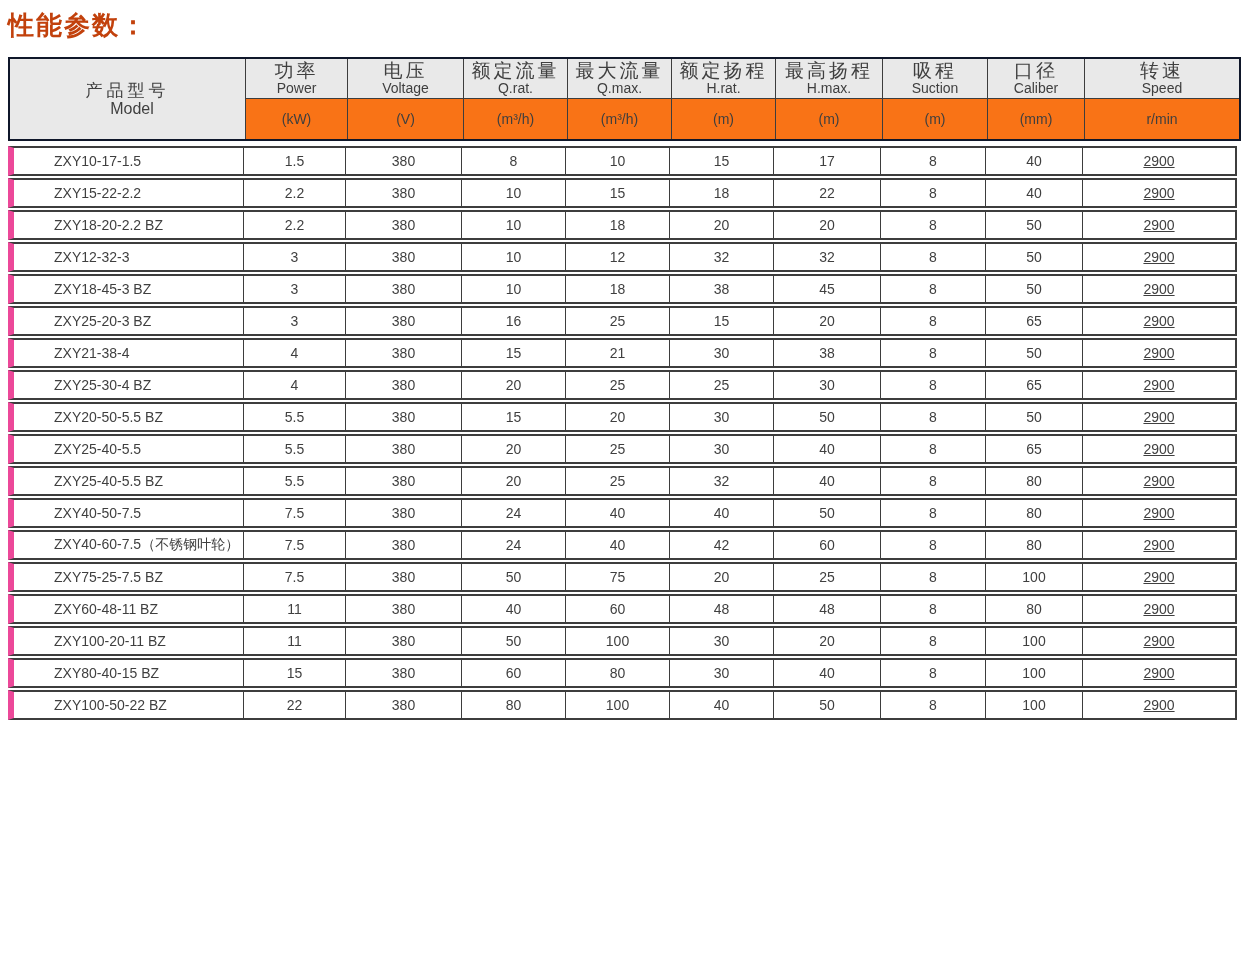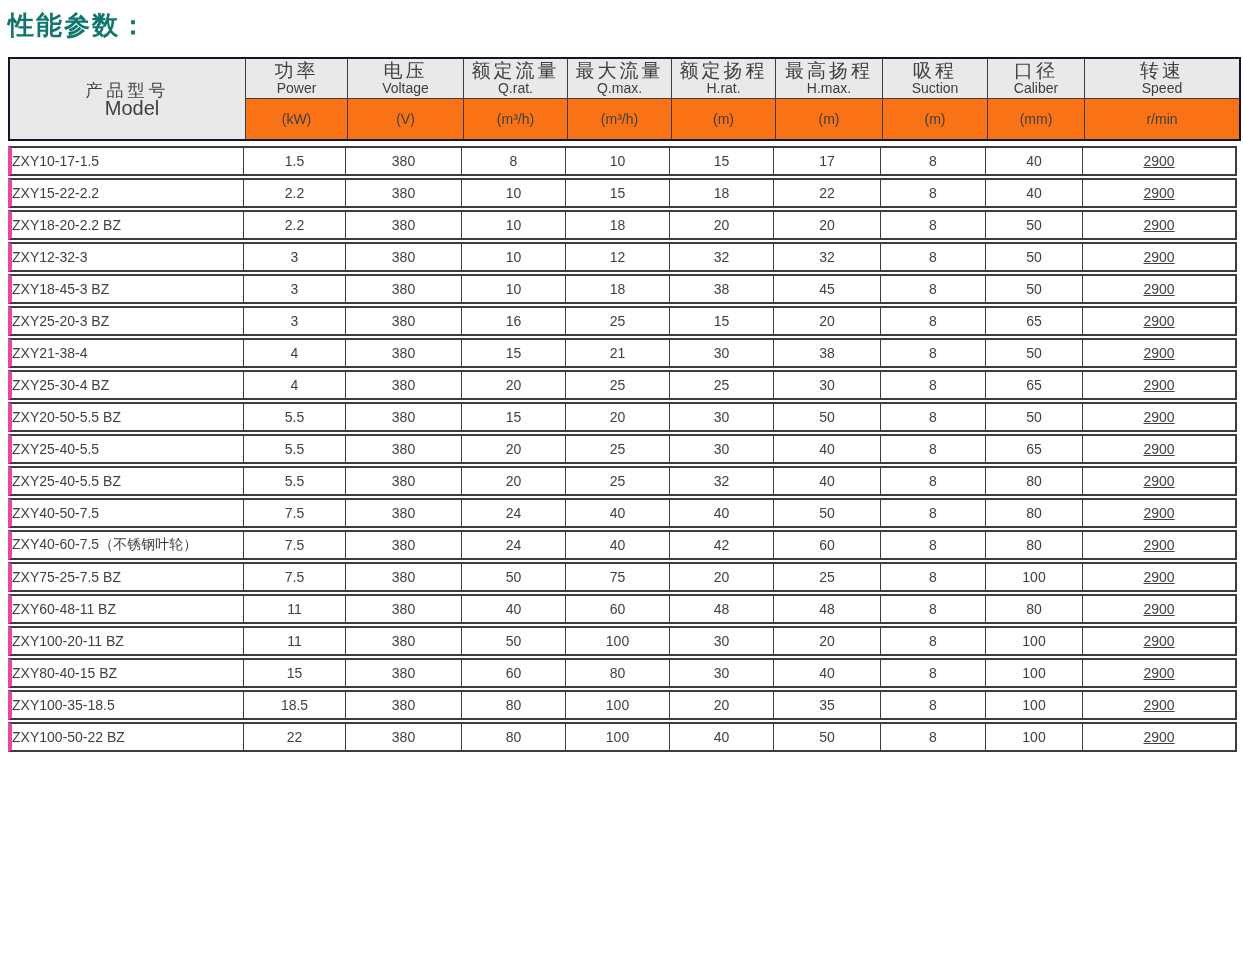--- a/index.html
+++ b/index.html
@@ -11,21 +11,21 @@
   }
   .page {
     width: 1243px;
     height: 965px;
     padding: 6px 6px 4px 8px;
     background: #ffffff;
   }
   .page-title {
     font-size: 26px;
     font-weight: bold;
-    color: #0f766e;
+    color: #c2410c;
     letter-spacing: 2px;
     margin: 2px 0 14px 0;
     font-family: "DejaVu Sans", "Liberation Sans", sans-serif;
   }
   table {
     table-layout: fixed;
     border-collapse: separate;
     border-spacing: 0;
     width: 1229px;
   }
@@ -47,43 +47,44 @@
   .name-row th:first-child { border-left: none; }
   .unit-row th {
     background: #f97316;
     height: 41px;
     border-top: 1px solid #3d3d3d;
     border-left: 1px solid #3d3d3d;
     font-size: 14px;
   }
   .model-head { height: 64px; background: #e9e9e9; }
   .model-head .zh { font-size: 17px; letter-spacing: 4px; }
-  .model-head .en { font-size: 20px; padding-left: 9px; }
+  .model-head .en { font-size: 16px; padding-left: 9px; }
   .zh { font-size: 19px; letter-spacing: 3px; line-height: 19px; }
   .en { font-size: 14px; letter-spacing: 0; line-height: 17px; }
   
   .body-table {
     margin-top: 3px;
     border-spacing: 0 2px;
   }
   .body-table td {
     background: #ffffff;
     height: 30px;
     padding: 0;
     text-align: center;
     font-size: 14px;
     border-top: 2px solid #3d3d3d;
     border-bottom: 2px solid #3d3d3d;
     border-left: 1px solid #3d3d3d;
     overflow: hidden;
     white-space: nowrap;
   }
   .body-table td:first-child {
-    border-left: 4px solid #ec4899;
+    border-left: 6px solid #ec4899;
     text-align: left;
+    padding-left: 40px;
   }
   .body-table td:last-child {
     border-right: 2px solid #3d3d3d;
     text-decoration: underline;
   }
 </style>
 </head>
 <body>
 
 <div class="page">
@@ -371,32 +372,20 @@
           <td>380</td>
           <td>60</td>
           <td>80</td>
           <td>30</td>
           <td>40</td>
           <td>8</td>
           <td>100</td>
           <td>2900</td>
         </tr>
         <tr>
-          <td>ZXY100-35-18.5</td>
-          <td>18.5</td>
-          <td>380</td>
-          <td>80</td>
-          <td>100</td>
-          <td>20</td>
-          <td>35</td>
-          <td>8</td>
-          <td>100</td>
-          <td>2900</td>
-        </tr>
-        <tr>
           <td>ZXY100-50-22 BZ</td>
           <td>22</td>
           <td>380</td>
           <td>80</td>
           <td>100</td>
           <td>40</td>
           <td>50</td>
           <td>8</td>
           <td>100</td>
           <td>2900</td>

